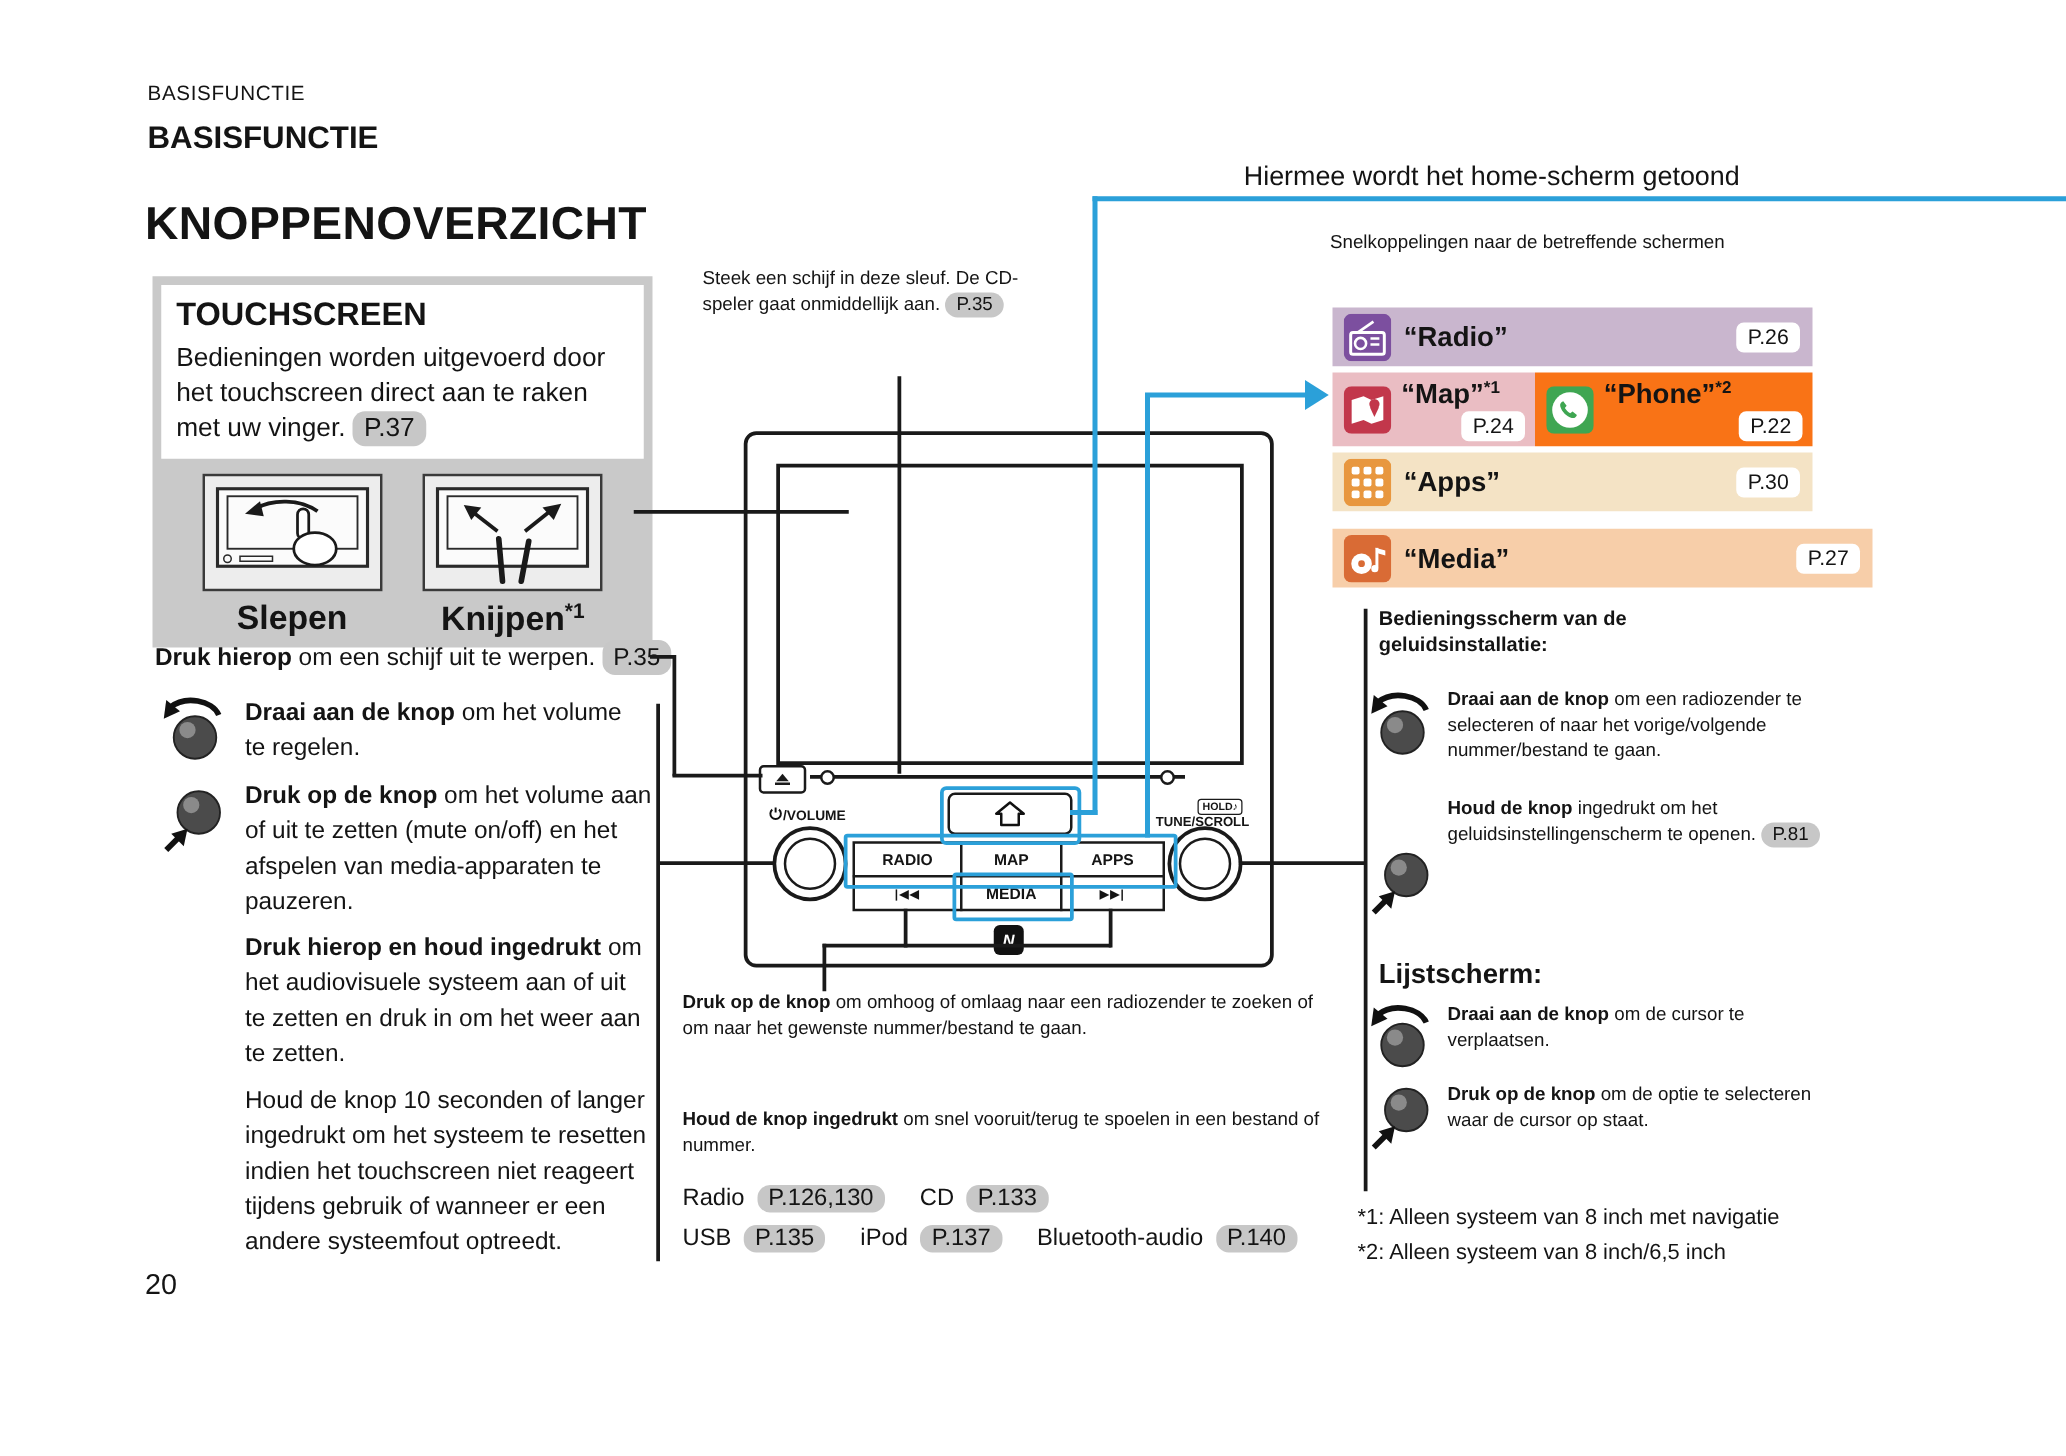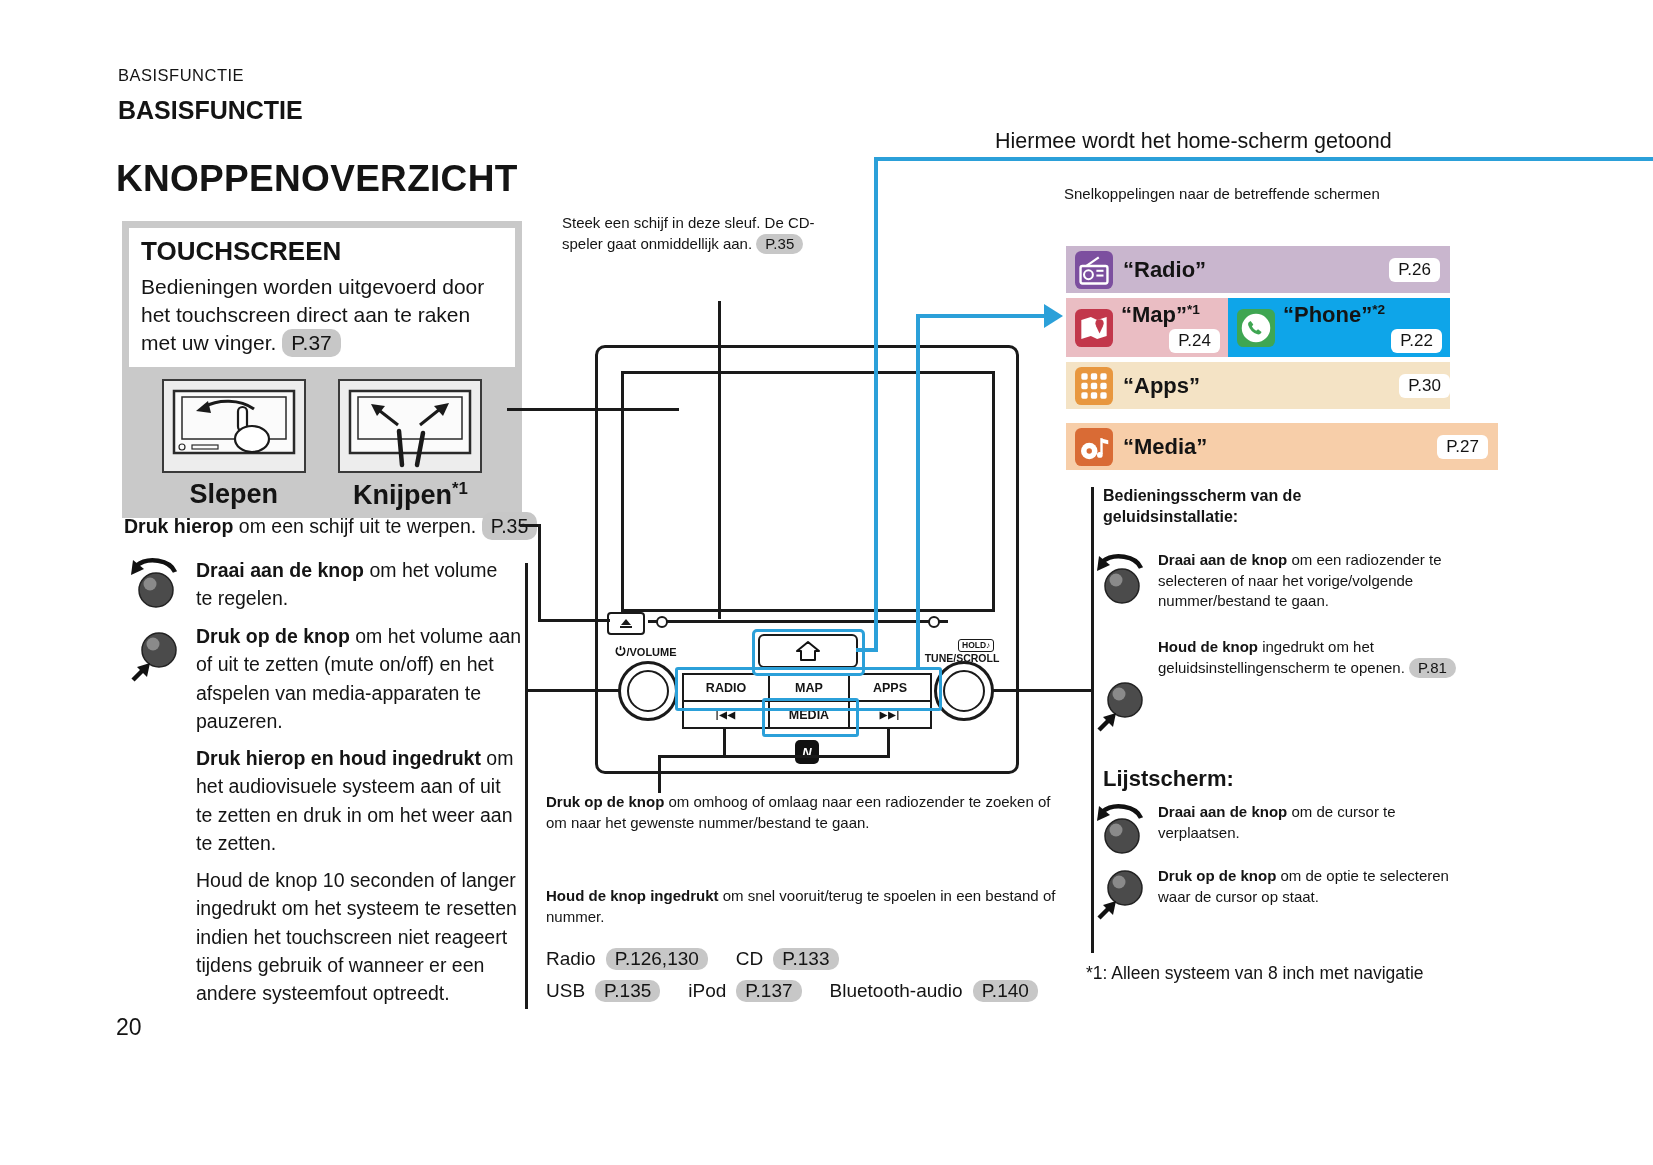--- a/index.html
+++ b/index.html
@@ -245,21 +245,21 @@
         <rect width="24" height="24" rx="4" fill="#C2374B"></rect>
         <path d="M4 7 L10 5 L14 7 L20 5 V17 L14 19 L10 17 L4 19 Z" fill="#fff"></path>
         <circle cx="15.5" cy="9" r="2.6" fill="#C2374B"></circle>
         <path d="M15.5 15.5 L13.2 10.6 H17.8 Z" fill="#C2374B"></path>
       </svg>
       <div class="scstack" style="margin-left:8px">
         <span class="sclabel"><span>“Map”</span><sup>*1</sup></span>
         <span class="wbadge scbadge-r">P.24</span>
       </div>
     </div>
-    <div class="schalf" style="width:244px;background:#0ea5e9">
+    <div class="schalf" style="width:244px;background:#f97316">
       <svg width="38" height="38" viewBox="0 0 24 24" style="margin-left:9px">
         <rect width="24" height="24" rx="4" fill="#3FA652"></rect>
         <circle cx="12" cy="12" r="9" fill="#fff"></circle>
         <path d="M8.6 7.6 c-1.1 .4 -1.9 1.4 -1.5 2.6 c.9 2.8 3 4.9 5.8 5.8 c1.2 .4 2.2 -.4 2.6 -1.5 l-2.2 -1.7 l-1.2 .9 c-1.1 -.7 -2 -1.6 -2.7 -2.7 l.9 -1.2 Z" fill="#3FA652"></path>
       </svg>
       <div class="scstack" style="margin-left:8px">
         <span class="sclabel"><span>“Phone”</span><sup>*2</sup></span>
         <span class="wbadge scbadge-r">P.22</span>
       </div>
     </div>
@@ -274,21 +274,21 @@
           <rect x="16" y="4" width="4" height="4" rx="1"></rect>
         <rect x="4" y="10" width="4" height="4" rx="1"></rect>
           <rect x="10" y="10" width="4" height="4" rx="1"></rect>
           <rect x="16" y="10" width="4" height="4" rx="1"></rect>
         <rect x="4" y="16" width="4" height="4" rx="1"></rect>
           <rect x="10" y="16" width="4" height="4" rx="1"></rect>
           <rect x="16" y="16" width="4" height="4" rx="1"></rect>
       </g>
     </svg>
     <span class="sclabel" style="margin-left:10px;flex:1">“Apps”</span>
-    <span class="wbadge" style="">P.30</span>
+    <span class="wbadge" style="margin-right:10px">P.30</span>
   </div>
 
   <div class="scrow" style="left:1066px;top:423px;width:432px;height:47px;background:#F7CEA9">
     <svg width="38" height="38" viewBox="0 0 24 24" style="margin-left:9px">
       <rect width="24" height="24" rx="4" fill="#D96B35"></rect>
       <circle cx="9" cy="14.5" r="5.2" fill="#fff"></circle>
       <circle cx="9" cy="14.5" r="1.7" fill="#D96B35"></circle>
       <rect x="16" y="6.5" width="1.5" height="10" fill="#fff"></rect>
       <path d="M16 6.5 L21 7.8 V10.3 L17.5 9.4 Z" fill="#fff"></path>
       <circle cx="15.7" cy="17" r="1.8" fill="#fff"></circle>
@@ -335,20 +335,21 @@
     <circle cx="31" cy="22" r="17" fill="#4b4b4b" stroke="#222" stroke-width="1.5"></circle>
     <circle cx="25" cy="16" r="6.5" fill="#8a8a8a"></circle>
     <path d="M5 52 L15 42" stroke="#111" stroke-width="4.5"></path>
     <polygon points="22,35 19,49 9,39" fill="#111"></polygon>
   </svg>
   <div class="abs note-m" style="left:1158px;top:866px;width:310px">
     <b>Druk op de knop</b><span> om de optie te selecteren waar de cursor op staat.</span>
   </div>
 
   <div class="abs fnote" style="left:1086px;top:960px">*1: Alleen systeem van 8 inch met navigatie</div>
+  <div class="abs fnote" style="left:1086px;top:988px">*2: Alleen systeem van 8 inch/6,5 inch</div>
 
   <div class="kline" style="left:507px;top:408px;width:172px;height:2.5px"></div>
   <div class="kline" style="left:718px;top:301px;width:2.5px;height:318px"></div>
   <div class="kline" style="left:520px;top:524px;width:20px;height:2.5px"></div>
   <div class="kline" style="left:538px;top:524px;width:2.5px;height:97px"></div>
   <div class="kline" style="left:538px;top:619px;width:72px;height:2.5px"></div>
   <div class="kline" style="left:525px;top:563px;width:2.5px;height:446px"></div>
   <div class="kline" style="left:527px;top:689px;width:93px;height:2.5px"></div>
   <div class="kline" style="left:723px;top:727px;width:2.5px;height:31px"></div>
   <div class="kline" style="left:887px;top:727px;width:2.5px;height:31px"></div>

